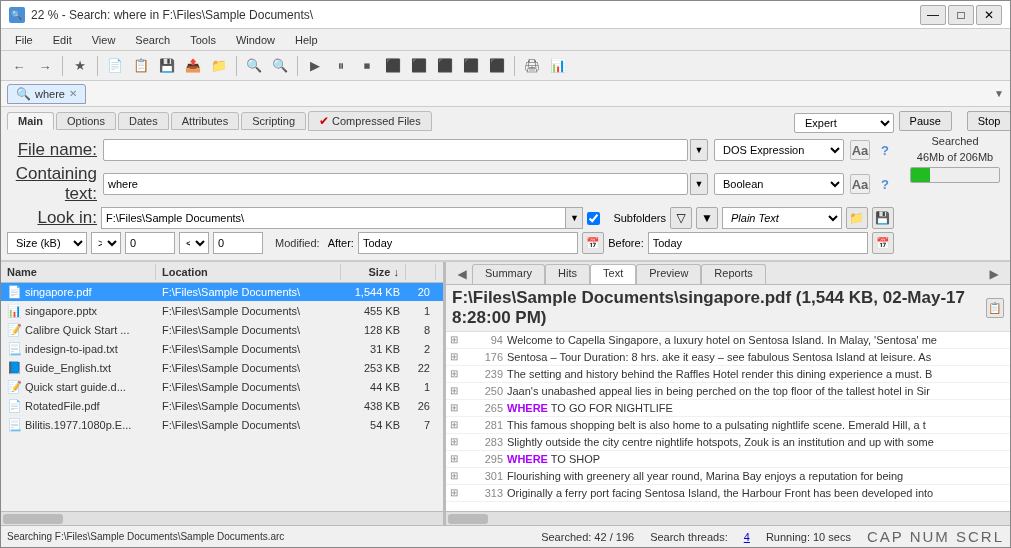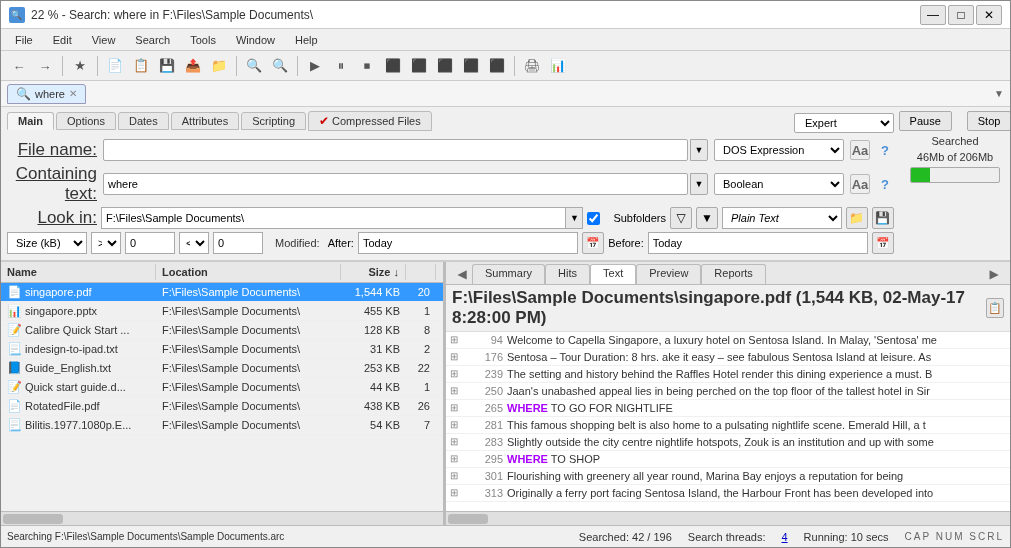--- a/index.html
+++ b/index.html
@@ -472,21 +472,21 @@
       display: flex;
       align-items: center;
       padding: 2px 6px;
       height: 22px;
       gap: 8px;
     }
     .status-text { color: #333; font-size: 10px; flex: 1; }
     .status-right { display: flex; gap: 16px; align-items: center; }
     .status-item { font-size: 11px; color: #333; }
     .status-link { color: #0000cc; cursor: pointer; text-decoration: underline; font-size: 11px; }
-    .cap-num-scrl { font-size: 10px; color: #666; letter-spacing: 2px; }
+    .cap-num-scrl { font-size: 15px; color: #666; letter-spacing: 2px; }
 
     
     .app-window {
       display: flex;
       flex-direction: column;
       height: 548px;
       width: 1011px;
       border: 1px solid #888;
       background: #f0f0f0;
       overflow: hidden;

